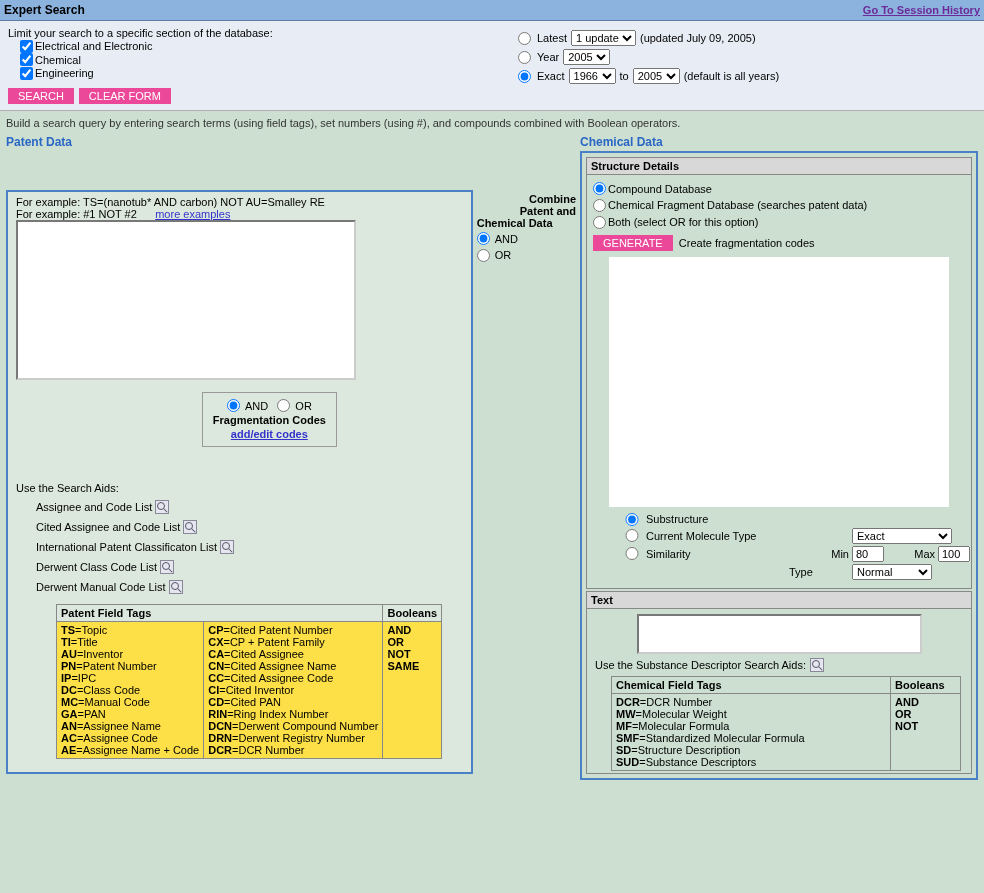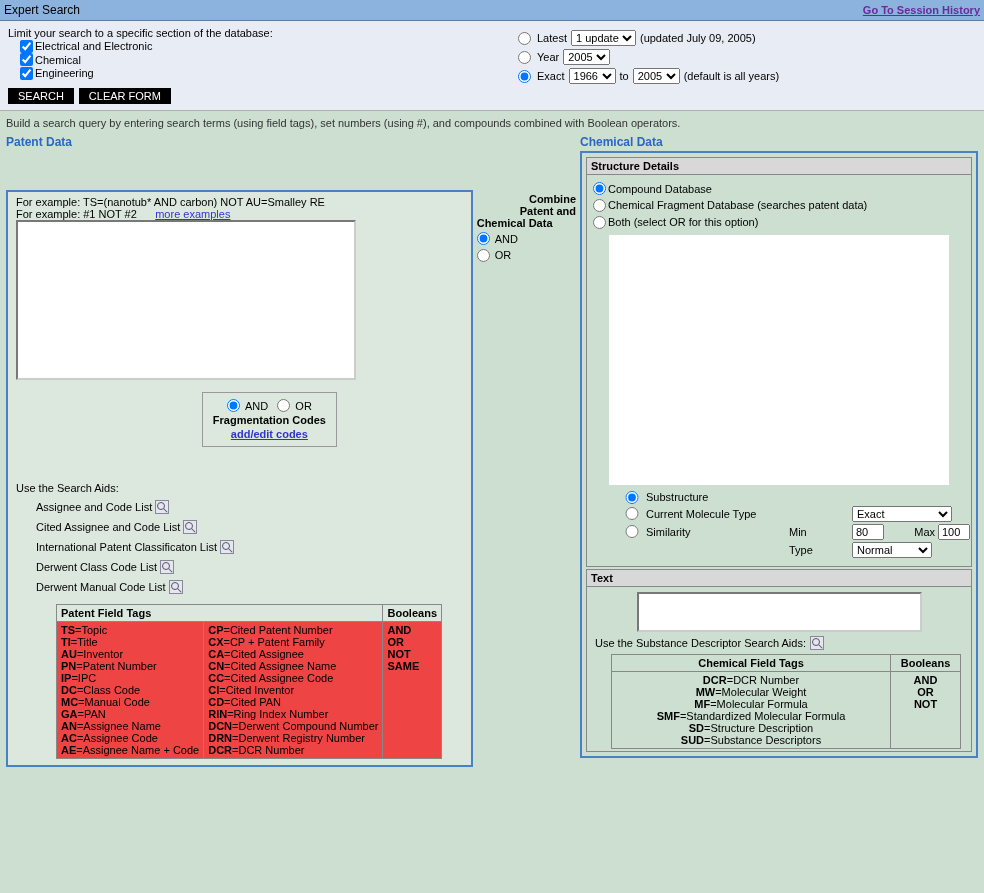--- a/index.html
+++ b/index.html
@@ -12,50 +12,50 @@
 }
 a { color: #3333cc; }
 .topbar {
   background: #8cb2de;
   border-bottom: 1px solid #5a7ea9;
   display: flex;
   justify-content: space-between;
   align-items: center;
   padding: 3px 4px;
 }
-.topbar .title { font-weight: normal; color: #000; font-size: 12px; }
+.topbar .title { font-weight: bold; color: #000; font-size: 12px; }
 .topbar .hist { color: #6b2a98; font-weight: bold; text-decoration: underline; }
 .limit {
   background: #e8ecf5;
   border-bottom: 1px solid #b0b0b0;
   padding: 6px 8px 6px 8px;
 }
 .limit-row { display: flex; }
 .limit-left { width: 510px; }
 .limit-right { }
 .limit-right .row { margin: 3px 0; display: flex; align-items: center; gap: 4px; }
 .btn {
-  background: #000000;
+  background: #ec4899;
   color: #fff;
   border: none;
   padding: 2px 10px;
   font-size: 11px;
   cursor: pointer;
 }
 .btnrow { margin-top: 8px; display:flex; gap:5px;}
 .instructions { padding: 6px 6px 2px 6px; color: #333; }
 .main { display: flex; padding: 2px 6px; gap: 4px; align-items: flex-start; }
 .col1 { width: 470px; }
 .col2 { width: 100px; padding-top: 60px; }
 .col3 { width: 398px; }
 .section-label { color: #2a67c5; font-weight: bold; margin: 2px 0 2px 0; font-size: 12px; }
 .box {
   border: 2px solid #4a80c5;
   background: #dce8dd;
-  padding: 6px 8px;
+  padding: 13px 8px;
   margin-top: 41px;
 }
 .col1 .box { padding-top: 4px; }
 .example { font-size: 11px; color: #000; }
 textarea {
   width: 340px;
   height: 160px;
   resize: none;
   font-family: monospace;
   font-size: 11px;
@@ -93,21 +93,21 @@
   position: absolute;
   width: 5px; height: 1px;
   background: #556;
   transform: rotate(45deg);
   top: 9px; left: 7px;
 }
 table.tagtbl {
   border-collapse: collapse;
   margin: 10px 0 0 40px;
   font-size: 11px;
-  background: #ef4444;
+  background: #fde047;
 }
 table.tagtbl th, table.tagtbl td {
   border: 1px solid #888;
   padding: 2px 4px;
   vertical-align: top;
   text-align: left;
 }
 table.tagtbl th { background: #dce8dd; font-weight: bold; }
 .col2 .combine-label { text-align: right; font-weight: bold; }
 .col2 .radio-row { margin: 3px 0; }
@@ -160,21 +160,21 @@
 table.chemtbl {
   border-collapse: collapse;
   margin: 4px 0 0 20px;
   font-size: 11px;
   width: 350px;
 }
 table.chemtbl th, table.chemtbl td {
   border: 1px solid #888;
   padding: 2px 4px;
   vertical-align: top;
-  text-align: center;
+  text-align: left;
 }
 select { font-size: 11px; }
 input[type=text] { font-size: 11px; }
 input[type=radio], input[type=checkbox] { vertical-align: middle; margin: 0 2px 0 0; }
 label { vertical-align: middle; }
 .bold { font-weight: bold; }
 </style>
 </head>
 <body>
 
@@ -336,40 +336,44 @@
   </div>
 
   <div class="col3">
     <div class="section-label">Chemical Data</div>
     <div class="structbox">
       <div class="struct-head">Structure Details</div>
       <div class="struct-body">
         <div class="radio-line"><input type="radio" name="db" checked="" style=""><label>Compound Database</label></div>
         <div class="radio-line"><input type="radio" name="db" style=""><label>Chemical Fragment Database (searches patent data)</label></div>
         <div class="radio-line"><input type="radio" name="db" style=""><label>Both (select OR for this option)</label></div>
+        <div style="margin:6px 0;">
+          <button class="btn">GENERATE</button>
+          &nbsp;<span>Create fragmentation codes</span>
+        </div>
         <div class="canvas"></div>
         <div class="search-opts">
           <div class="r">
             <input type="radio" name="sm" checked="" style="">
             <label>Substructure</label>
             <span></span>
               <span></span>
               <span></span>
               <span></span>
           </div>
           <div class="r">
             <input type="radio" name="sm" style="">
             <label>Current Molecule Type</label>
             <span></span>
             <select style="grid-column: span 3; width:100px;"><option>Exact</option></select>
           </div>
           <div class="r">
             <input type="radio" name="sm" style="">
             <label>Similarity</label>
-            <span style="text-align:left;">Min</span>
+            <span style="text-align:right;">Min</span>
             <input type="text" value="80" style="">
             <span style="text-align:right;">Max</span>
             <input type="text" value="100" style="">
           </div>
           <div class="r">
             <span></span>
               <span></span>
             <span style="text-align:left;">Type</span>
             <select style="grid-column: span 3; width:80px;"><option>Normal</option></select>
           </div>

